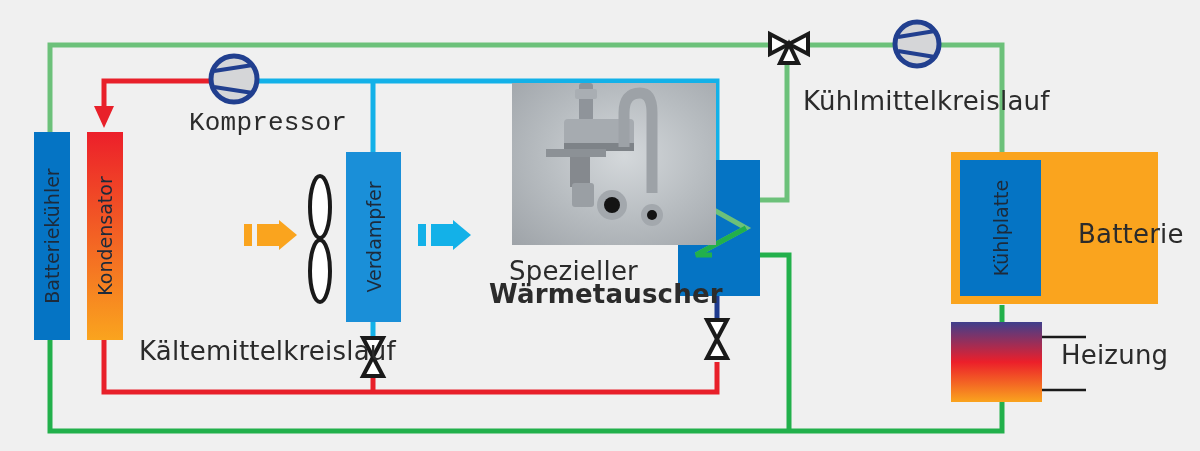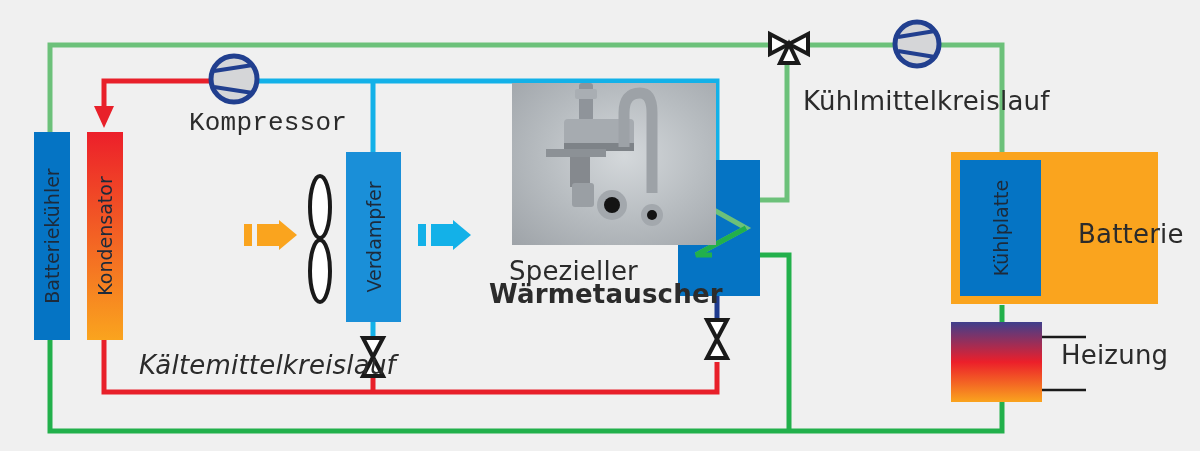--- a/index.html
+++ b/index.html
@@ -128,17 +128,17 @@
 </div>
 <div class="vbox" style="left:346px;top:152px;width:55px;height:170px;">
   <span class="vtext">Verdampfer</span>
 </div>
 <div class="vbox" style="left:960px;top:160px;width:81px;height:136px;">
   <span class="vtext">Kühlplatte</span>
 </div>
 
 <div class="lbl" style="left:189px;top:108px;font-family:Liberation Mono, monospace;">Kompressor</div>
 <div class="lbl" style="left:803px;top:86px;">Kühlmittelkreislauf</div>
-<div class="lbl" style="left:139px;top:350px;font-style:italic;">Kältemittelkreislauf</div>
+<div class="lbl" style="left:139px;top:336px;">Kältemittelkreislauf</div>
 <div class="lbl" style="left:509px;top:256px;">Spezieller</div>
 <div class="lbl" style="left:489px;top:279px;font-weight:bold;">Wärmetauscher</div>
 <div class="lbl" style="left:1063px;top:219px;margin-left:15px;">Batterie</div>
 <div class="lbl" style="left:1061px;top:340px;">Heizung</div>
 
 </body></html>

